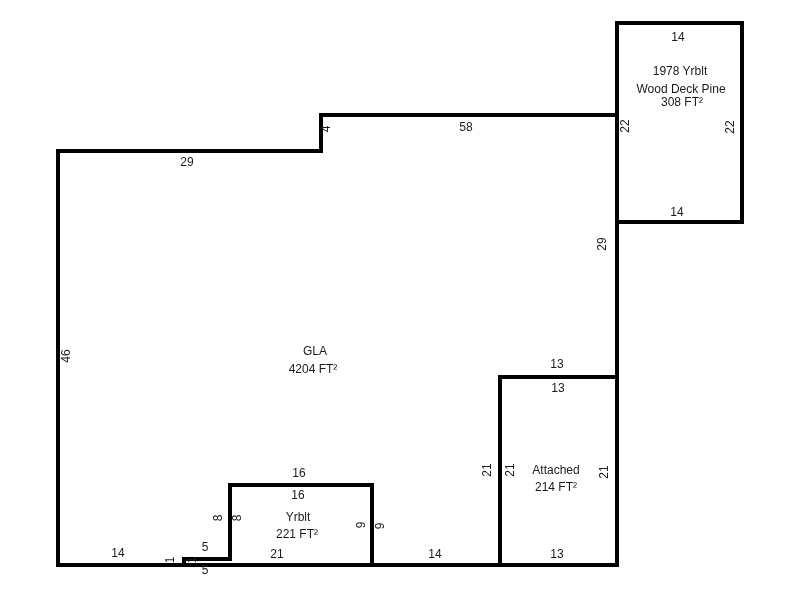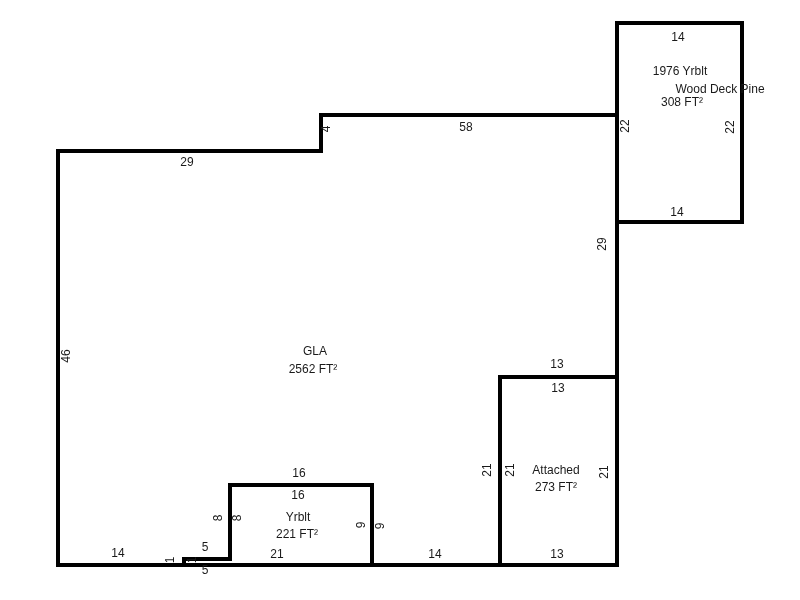--- a/index.html
+++ b/index.html
@@ -30,45 +30,45 @@
 <div class="canvas">
 
   <svg width="800" height="600" viewBox="0 0 800 600">
     <path d="M58,151 H321 V115 H617 V377 H500 V565 H58 Z"></path>
     <path d="M617,23 H742 V222 H617 Z"></path>
     <path d="M500,377 H617 V565 H500 Z"></path>
     <path d="M230,485 H372 V565 H184 V559 H230 Z"></path>
   </svg>
 
   <span class="lbl" style="left:678px;top:37px">14</span>
-  <span class="lbl" style="left:680px;top:71px">1976 Yrblt</span>
-  <span class="lbl" style="left:720px;top:89px">Wood Deck Pine</span>
+  <span class="lbl" style="left:680px;top:71px">1978 Yrblt</span>
+  <span class="lbl" style="left:681px;top:89px">Wood Deck Pine</span>
   <span class="lbl" style="left:682px;top:102px">308 FT²</span>
   <span class="lbl rot" style="left:625px;top:126px">22</span>
   <span class="lbl rot" style="left:730px;top:127px">22</span>
   <span class="lbl" style="left:677px;top:212px">14</span>
 
   <span class="lbl" style="left:187px;top:162px">29</span>
   <span class="lbl rot" style="left:326px;top:129px">4</span>
   <span class="lbl" style="left:466px;top:127px">58</span>
   <span class="lbl rot" style="left:602px;top:244px">29</span>
   <span class="lbl rot" style="left:66px;top:356px">46</span>
   <span class="lbl" style="left:118px;top:553px">14</span>
   <span class="lbl" style="left:435px;top:554px">14</span>
 
   <span class="lbl" style="left:315px;top:351px">GLA</span>
-  <span class="lbl" style="left:313px;top:369px">2562 FT²</span>
+  <span class="lbl" style="left:313px;top:369px">4204 FT²</span>
 
   <span class="lbl" style="left:557px;top:364px">13</span>
   <span class="lbl" style="left:558px;top:388px">13</span>
   <span class="lbl rot" style="left:487px;top:470px">21</span>
   <span class="lbl rot" style="left:510px;top:470px">21</span>
   <span class="lbl rot" style="left:604px;top:472px">21</span>
   <span class="lbl" style="left:556px;top:470px">Attached</span>
-  <span class="lbl" style="left:556px;top:487px">273 FT²</span>
+  <span class="lbl" style="left:556px;top:487px">214 FT²</span>
   <span class="lbl" style="left:557px;top:554px">13</span>
 
   <span class="lbl" style="left:299px;top:473px">16</span>
   <span class="lbl" style="left:298px;top:495px">16</span>
   <span class="lbl rot" style="left:218px;top:518px">8</span>
   <span class="lbl rot" style="left:237px;top:518px">8</span>
   <span class="lbl" style="left:298px;top:517px">Yrblt</span>
   <span class="lbl" style="left:297px;top:534px">221 FT²</span>
   <span class="lbl rot" style="left:361px;top:525px">9</span>
   <span class="lbl rot" style="left:380px;top:526px">9</span>

